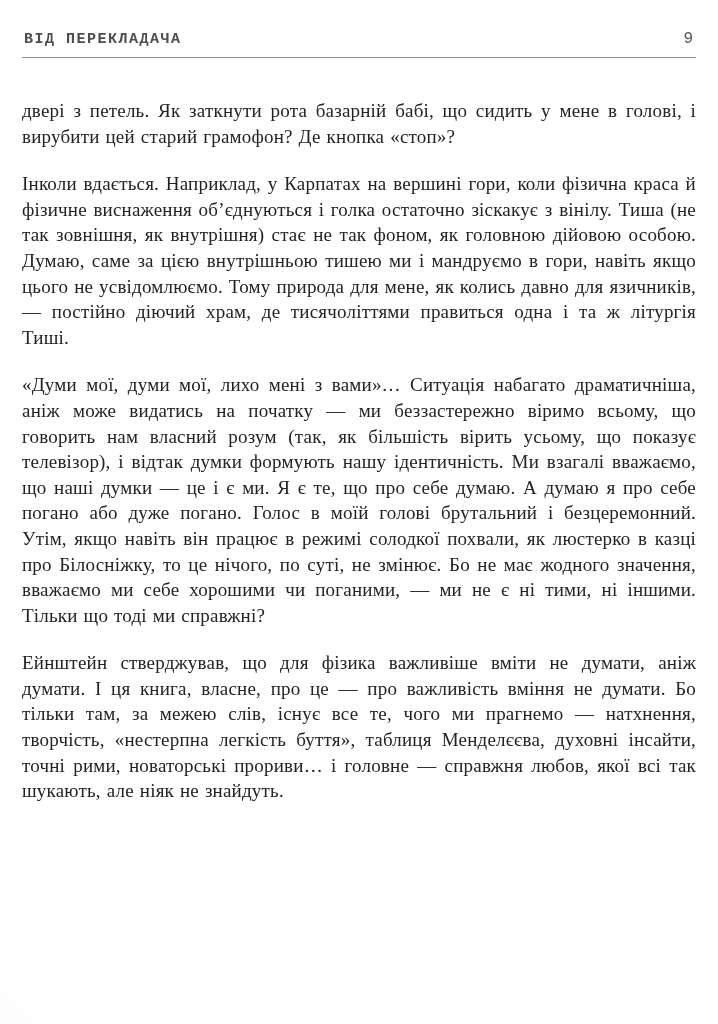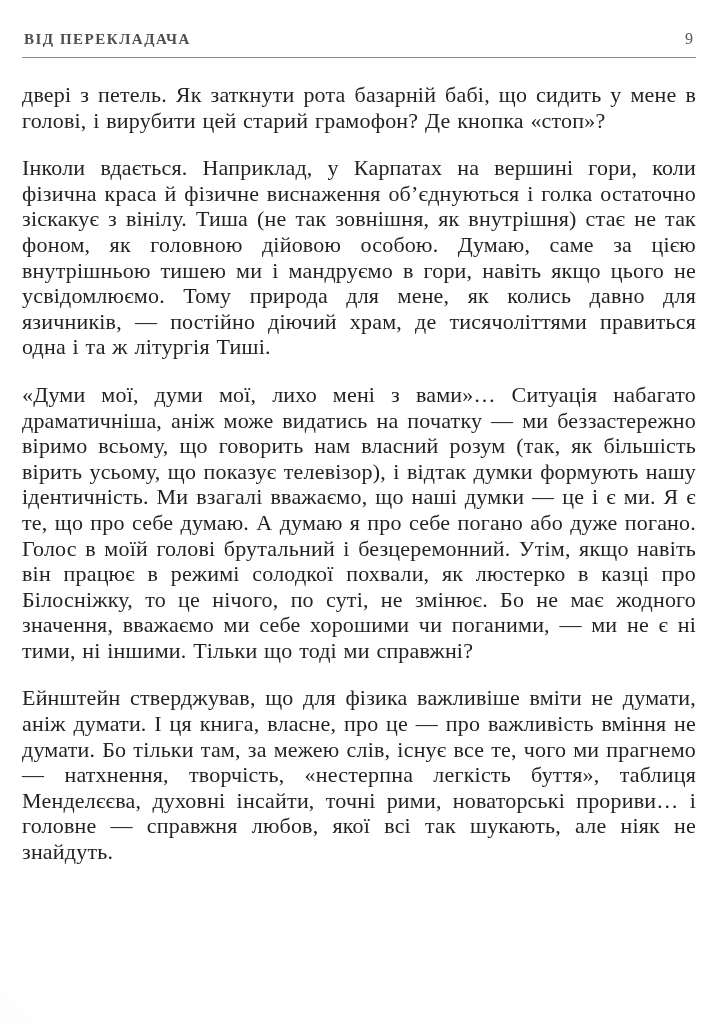--- a/index.html
+++ b/index.html
@@ -19,41 +19,41 @@
     height: 1024px;
     box-sizing: border-box;
     padding: 30px 22px 20px 22px;
     background:
       radial-gradient(ellipse 120% 115% at 52% 45%, #ffffff 60%, #f4f2ef 85%, #e3e1dd 100%);
   }
   .running-head {
     display: flex;
     justify-content: space-between;
     align-items: flex-end;
-    font-family: Liberation Serif, serif;
+    font-family: Liberation Mono, monospace;
     color: #4e4e4e;
     border-bottom: 1.5px solid #8d8d8d;
     padding: 0 2px 9px 2px;
-    margin-bottom: 24px;
+    margin-bottom: 40px;
     gap: 23px;
   }
   .running-head .title {
     font-size: 15px;
     letter-spacing: 1.5px;
     font-weight: bold;
     text-transform: uppercase;
   }
   .running-head .folio {
     font-size: 16px;
     letter-spacing: 1px;
     color: #555;
   }
   .body-text {
     color: #232323;
-    font-size: 22px;
+    font-size: 19px;
     line-height: 25.6px;
     text-align: justify;
     letter-spacing: 0.2px;
     word-spacing: 1px;
     hyphens: auto;
     -webkit-hyphens: auto;
   }
   .body-text p {
     margin: 0 0 22px 0;
     text-indent: 0;

